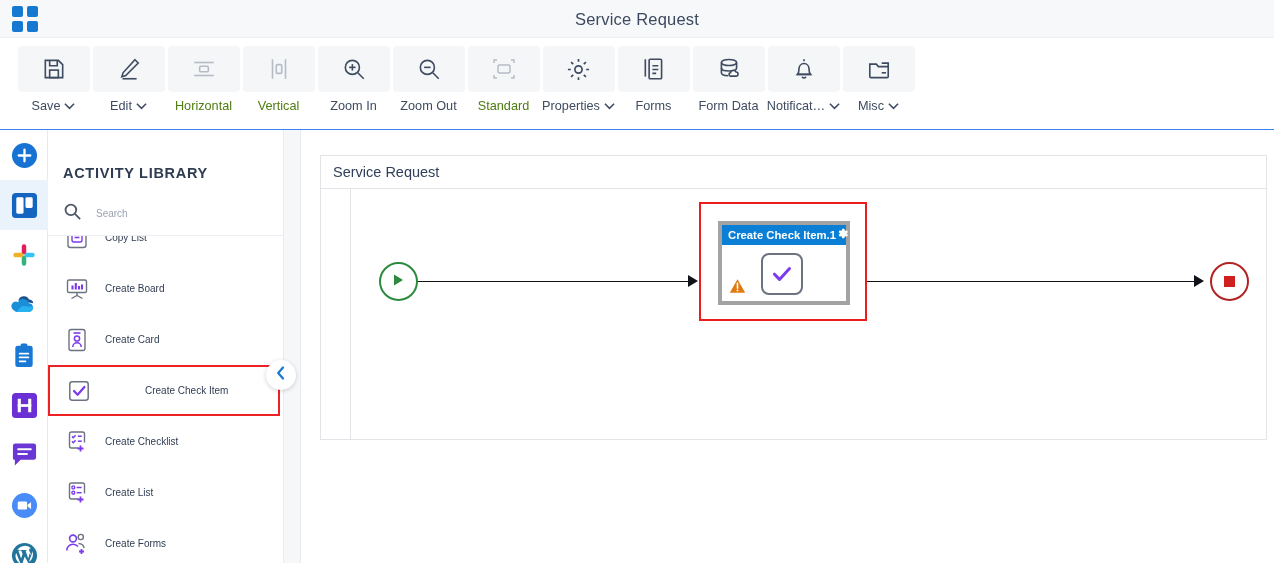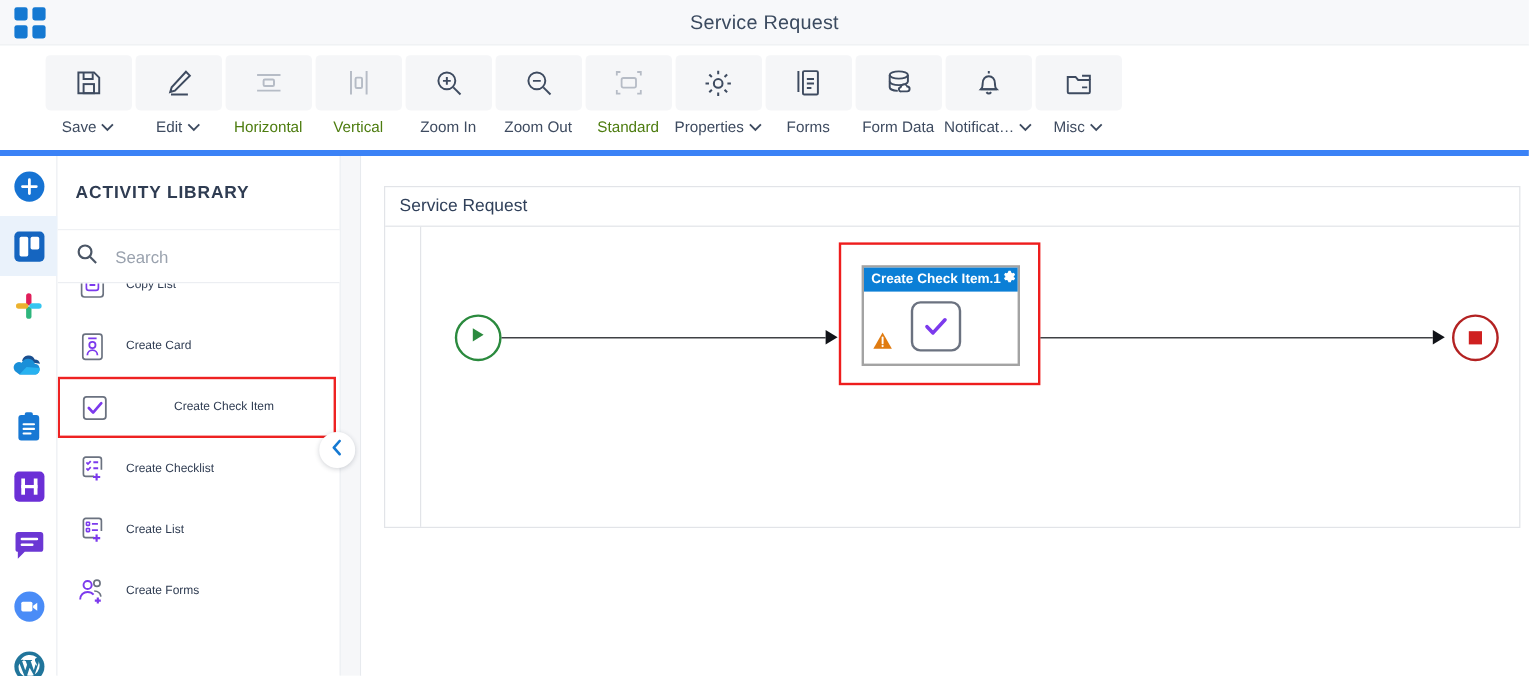--- a/index.html
+++ b/index.html
@@ -27,22 +27,22 @@
   #app-logo i { display: block; background: #1579d2; border-radius: 2px; }
   #titlebar-title {
     position: absolute; left: 0; top: 0; width: 1274px; height: 38px;
     line-height: 38px; text-align: center;
     font-size: 16.5px; color: #3b4a5f; letter-spacing: .2px;
   }
 
   
   #toolbar {
     position: absolute; left: 0; top: 38px; width: 1274px; height: 92px;
-    background: #ffffff; border-bottom: 5px solid #3b82f6;
-    display: flex; align-items: flex-start; padding-left: 36px;
+    background: #ffffff; border-bottom: 1px solid #3b82f6;
+    display: flex; align-items: flex-start; padding-left: 16px;
   }
   .tb-item {
     width: 75px; padding-top: 8px;
     display: flex; flex-direction: column; align-items: center;
     cursor: pointer; user-select: none;
   }
   .tb-icon {
     width: 72px; height: 46px; border-radius: 4px;
     background: #f5f6f8;
     display: flex; align-items: center; justify-content: center;
@@ -70,35 +70,35 @@
   .rail-item.active { background: #eaf2fb; }
   .rail-item svg { display: block; }
 
   
   #library {
     position: absolute; left: 48px; top: 130px; width: 236px; height: 433px;
     background: #ffffff; border-right: 1px solid #e9ecf0;
     overflow: hidden;
   }
   #library-title {
-    position: absolute; left: 0; top: 0; width: 236px; height: 62px;
+    position: absolute; left: 0; top: 12px; width: 236px; height: 62px;
     line-height: 62px; padding-left: 15px;
     font-size: 14.5px; font-weight: bold; color: #2f3c52;
     letter-spacing: .7px;
     border-bottom: 1px solid #eceef2;
   }
   #search-row {
     position: absolute; left: 0; top: 62px; width: 236px; height: 44px;
     display: flex; align-items: center; padding-left: 15px;
     border-bottom: 1px solid #eceef2; background: #fff;
     z-index: 4;
   }
   #search-input {
     border: none; outline: none; background: transparent;
-    font-family: "Liberation Sans", sans-serif; font-size: 14px;
+    font-family: "Liberation Sans", sans-serif; font-size: 10px;
     color: #3b4656; margin-left: 12px; width: 160px;
   }
   #search-input::placeholder { color: #9aa2ae; }
   #activity-list {
     position: absolute; left: 0; top: 106px; width: 236px; height: 327px;
     overflow: hidden;
   }
   #activity-scroller { position: relative; top: -24px; }
   .act-item {
     height: 51px; display: flex; align-items: center;
@@ -187,21 +187,21 @@
   #end-event .sq { width: 11px; height: 11px; background: #cf2020; }
 
   #task-wrap {
     position: absolute; left: 348px; top: 13px;
     width: 168px; height: 119px;
     border: 2.5px solid #ee1d1d; background: transparent;
   }
   #task-node {
     position: absolute; left: 17px; top: 17px;
     width: 132px; height: 84px;
-    border: 2px solid #a3a3a3; background: #fff;
+    border: 4px solid #a3a3a3; background: #fff;
   }
   #task-title {
     height: 20px; background: #0b7fd6;
     display: flex; align-items: center;
     padding: 0 5px 0 6px;
   }
   #task-title-text {
     font-size: 11.3px; color: #ffffff; font-weight: bold;
     white-space: nowrap; flex: 1;
     font-family: "Liberation Sans", sans-serif;
@@ -530,20 +530,31 @@
         <span class="act-icon">
           <svg width="26" height="26" viewBox="0 0 26 26" fill="none" stroke="#6b7280" stroke-width="1.4">
             <rect x="4" y="3.5" width="18" height="19" rx="2.5"></rect>
             <rect x="8" y="8" width="10" height="9" rx="2" stroke="#7c3aed"></rect>
             <path d="M10.6 12.5h4.8" stroke="#7c3aed" stroke-width="1.6"></path>
           </svg>
         </span>
         <span class="act-label">Copy List</span>
       </div>
 
+      <div class="act-item">
+        <span class="act-icon">
+          <svg width="26" height="26" viewBox="0 0 26 26" fill="none" stroke="#6b7280" stroke-width="1.4">
+            <rect x="3.5" y="4" width="19" height="12.5" rx="1.6"></rect>
+            <path d="M13 16.5v3"></path>
+              <path d="M7.5 22.5L13 19.5l5.5 3"></path>
+            <path d="M8.5 13.5V9.5M11.8 13.5V7M15 13.5v-3.4M18 13.5v-5" stroke="#7c3aed" stroke-width="2.1"></path>
+          </svg>
+        </span>
+        <span class="act-label">Create Board</span>
+      </div>
 
       <div class="act-item">
         <span class="act-icon">
           <svg width="26" height="26" viewBox="0 0 26 26" fill="none" stroke="#6b7280" stroke-width="1.4">
             <rect x="5" y="2.5" width="16" height="21" rx="2.2"></rect>
             <path d="M9.5 6h7" stroke="#7c3aed" stroke-width="1.6"></path>
             <circle cx="13" cy="11.5" r="2.6" stroke="#7c3aed" stroke-width="1.5"></circle>
             <path d="M8.8 20c0-2.5 1.9-4.2 4.2-4.2s4.2 1.7 4.2 4.2" stroke="#7c3aed" stroke-width="1.5"></path>
           </svg>
         </span>

